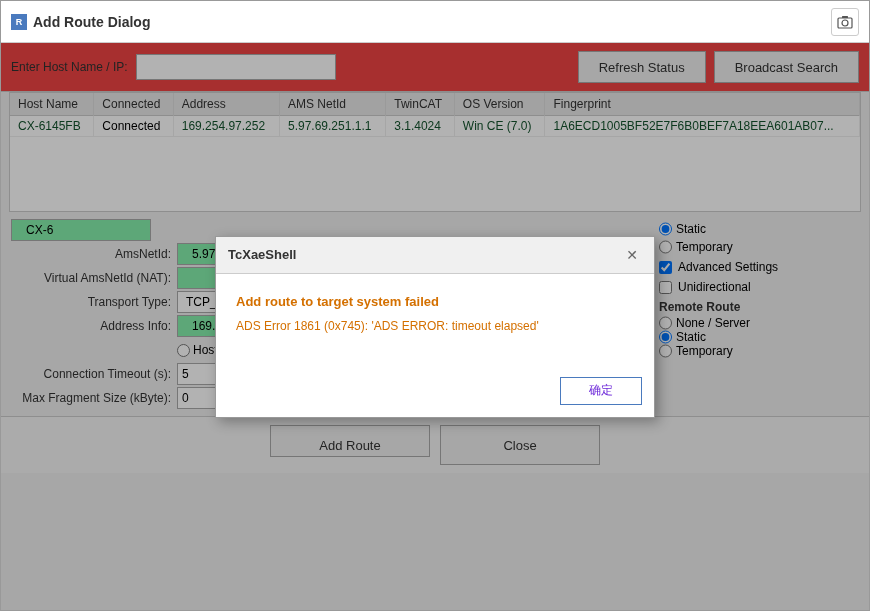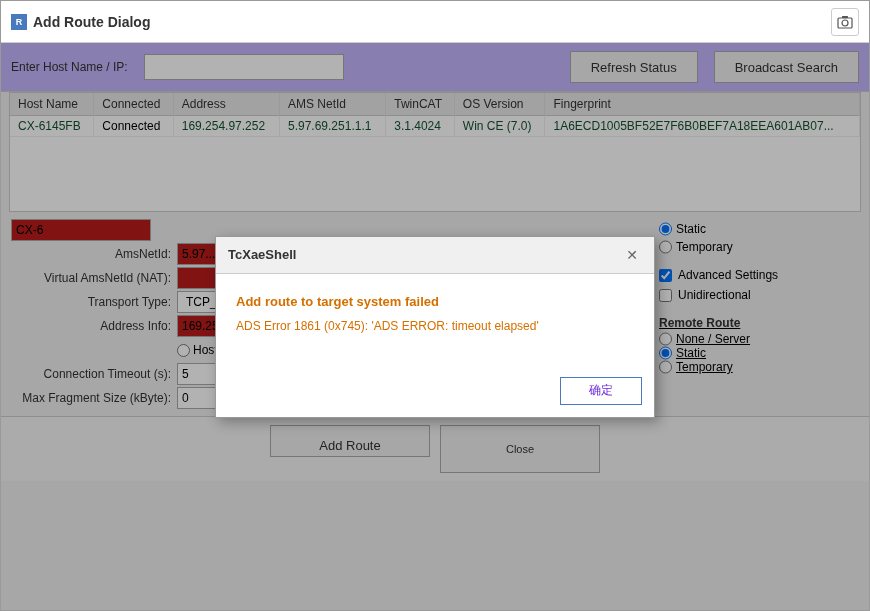--- a/index.html
+++ b/index.html
@@ -54,26 +54,26 @@
       height: 28px;
       border: 1px solid #ccc;
       border-radius: 3px;
       display: flex;
       align-items: center;
       justify-content: center;
       cursor: pointer;
       color: #666;
     }
     .toolbar {
-      background: #c4b5fd;
+      background: #ef4444;
       border-bottom: 1px solid #ccc;
       padding: 8px 10px;
       display: flex;
       align-items: center;
-      gap: 16px;
+      gap: 8px;
     }
     .toolbar label {
       font-size: 12px;
       color: #333;
     }
     .toolbar input[type="text"] {
       width: 180px;
       height: 24px;
       border: 1px solid #aaa;
       padding: 2px 4px;
@@ -149,23 +149,23 @@
     .form-label {
       width: 160px;
       text-align: right;
       color: #333;
       font-size: 12px;
       flex-shrink: 0;
     }
     .form-input {
       height: 22px;
       border: 1px solid #aaa;
-      padding: 2px 4px;
-      font-size: 12px;
-      background: #b91c1c;
+      padding: 2px 14px;
+      font-size: 12px;
+      background: #86efac;
       width: 140px;
     }
     .form-input-wide {
       width: 200px;
     }
     .select-input {
       height: 22px;
       border: 1px solid #aaa;
       font-size: 12px;
       background: #fff;
@@ -471,52 +471,52 @@
           <div class="route-type-item">
             <input type="radio" name="routetype" checked="" style="">
             <span>Static</span>
           </div>
           <div class="route-type-item">
             <input type="radio" name="routetype" style="">
             <span>Temporary</span>
           </div>
         </div>
 
-        <div style="display:flex; flex-direction:column; gap:6px; margin-top:8px;">
+        <div style="display:flex; flex-direction:column; gap:6px; margin-top:0;">
           <label class="checkbox-row">
             <input type="checkbox" checked="" style="">
             <span>Advanced Settings</span>
           </label>
           <label class="checkbox-row">
             <input type="checkbox" style="">
             <span>Unidirectional</span>
           </label>
         </div>
 
-        <div style="margin-top:8px;text-decoration:underline;">
+        <div style="">
           <div class="section-title">Remote Route</div>
           <div class="route-type-item">
             <input type="radio" name="remoteroute" style="">
             <span>None / Server</span>
           </div>
           <div class="route-type-item">
             <input type="radio" name="remoteroute" checked="" style="">
             <span>Static</span>
           </div>
           <div class="route-type-item">
             <input type="radio" name="remoteroute" style="">
             <span>Temporary</span>
           </div>
         </div>
       </div>
     </div>
 
     <div class="bottom-bar">
       <button class="btn" style="width:160px; height:32px; font-size:13px;">Add Route</button>
-      <button class="btn" style="width:160px; height:48px; font-size:11px;">Close</button>
+      <button class="btn" style="width:160px; height:40px; font-size:13px;">Close</button>
     </div>
 
     <div class="modal-overlay">
       <div class="modal">
         <div class="modal-titlebar">
           <span class="modal-title">TcXaeShell</span>
           <div class="modal-close">✕</div>
         </div>
         <div class="modal-body">
           <div class="modal-error-title">Add route to target system failed</div>

